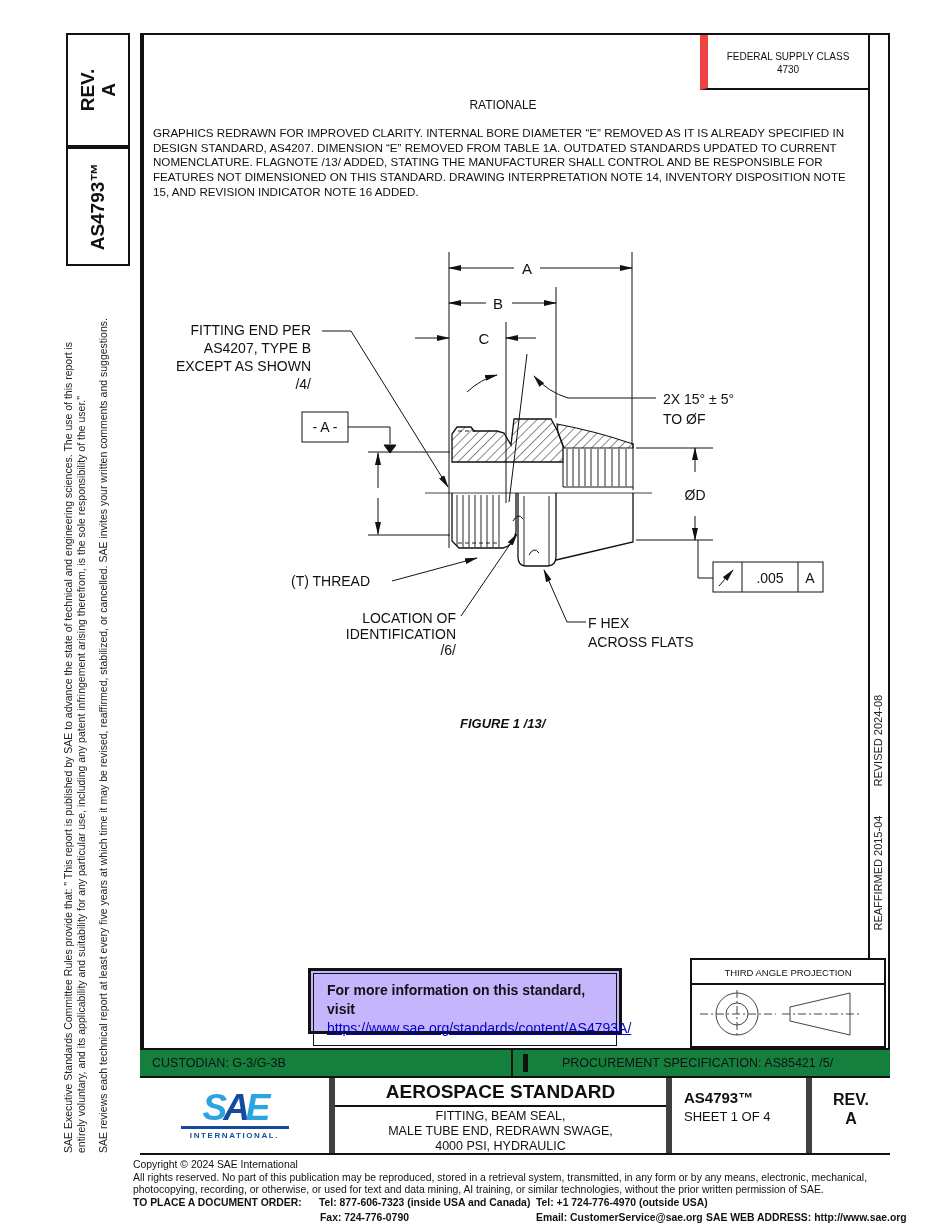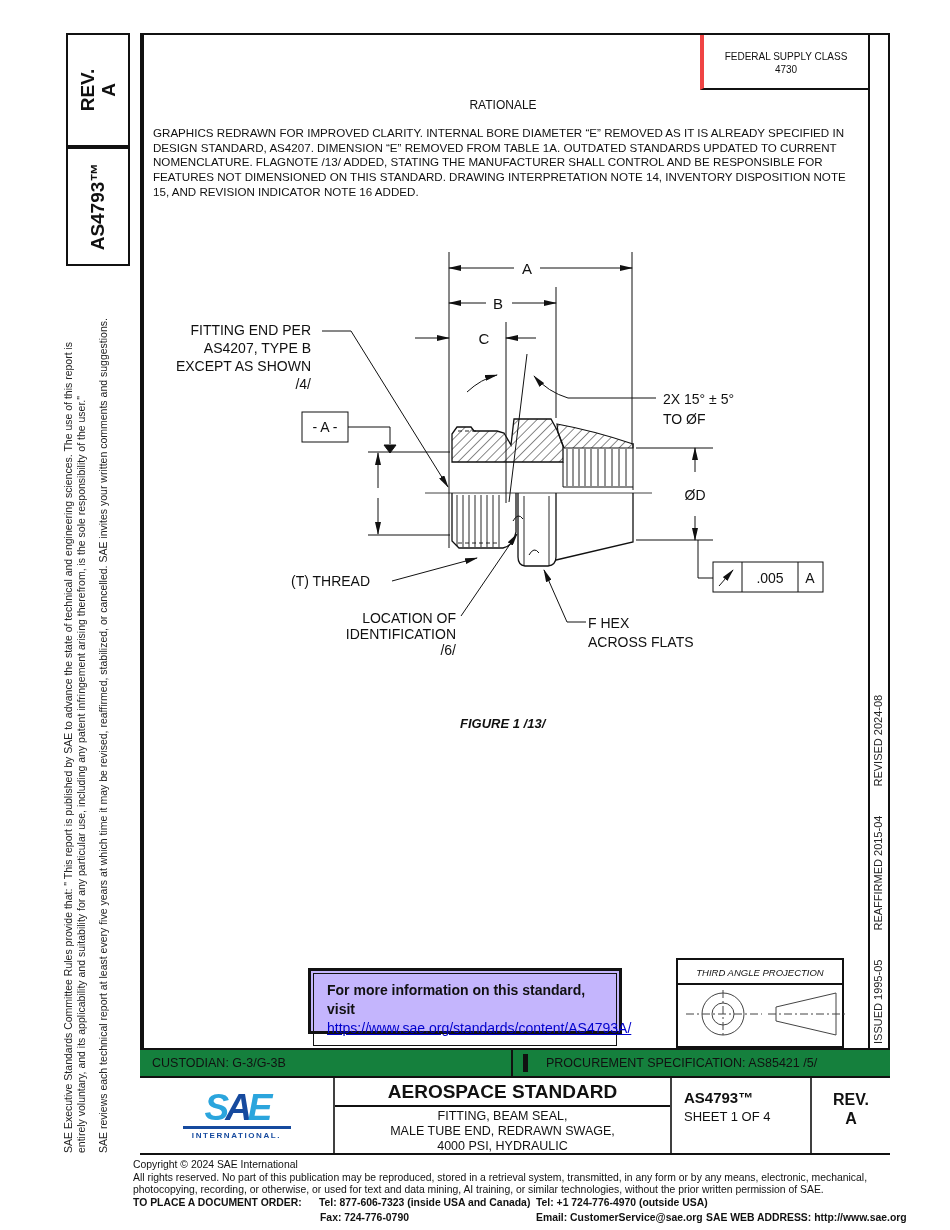--- a/index.html
+++ b/index.html
@@ -11,21 +11,21 @@
   
   .vbox { border:2px solid #111; display:flex; align-items:center; justify-content:center; background:#fff; }
   .vtext { transform:rotate(-90deg); text-align:center; font-weight:bold; font-size:19px; line-height:21px; white-space:nowrap; }
 
   
   .rot { transform:rotate(-90deg); transform-origin:top left; white-space:nowrap; font-size:10.5px; line-height:13px; color:#222; }
 
   
   .frame { border:2px solid #111; border-left-width:4px; }
   .line-v { background:#111; }
-  .fsc-box { border-left:4px solid #ef4444; border-bottom:2px solid #111; text-align:center; font-size:10px; line-height:13px; padding-top:15px; }
+  .fsc-box { border-left:8px solid #ef4444; border-bottom:2px solid #111; text-align:center; font-size:10px; line-height:13px; padding-top:15px; }
 
   .rationale-title { font-size:12px; }
   .rationale-body { font-size:11.6px; line-height:14.7px; }
 
   
   svg text { font-family:"Liberation Sans", sans-serif; fill:#111; font-size:14px; }
   svg .dimletter { font-size:15px; }
   svg .cap { font-weight:bold; font-style:italic; font-size:13px; }
 
   
@@ -36,25 +36,25 @@
 
   
   .tap-box { border:2px solid #111; background:#fff; }
   .tap-head { height:25px; border-bottom:2px solid #111; text-align:center; font-size:9.5px; padding-top:7px; }
 
   
   .cust-row { border-top:2px solid #111; border-bottom:2px solid #111; display:flex; background:#15803d; font-size:12.5px; }
   .cust-cell { width:371px; display:flex; align-items:center; padding-left:12px; }
   .proc-cell { flex:1; border-left:2px solid #111; display:flex; align-items:center; }
   .chgbar { width:5px; height:18px; background:#111; margin-left:10px; }
-  .proc-label { margin-left:18px; }
+  .proc-label { margin-left:34px; }
 
   
   .tblock { display:flex; background:#fff; }
-  .tb-cell { border-right:2px solid #404040; }
+  .tb-cell { border-right:6px solid #404040; }
   .tb-logo { width:195px; display:flex; align-items:center; justify-content:center; }
   .tb-title { width:337px; }
   .tb-num { width:140px; padding:10px 0 0 12px; }
   .tb-rev { flex:1; border-right:none; text-align:center; padding-top:12px; }
   .tb-head { height:29px; border-bottom:2px solid #111; text-align:center; font-weight:bold; font-size:19px; line-height:27px; }
   .tb-sub { text-align:center; font-size:12.5px; line-height:15.2px; padding-top:2px; }
   .tb-docnum { font-weight:bold; font-size:15px; line-height:20px; }
   .tb-sheet { font-size:13px; line-height:18px; }
   .tb-revlabel { font-weight:bold; font-size:16px; line-height:20px; }
   .tb-revval { font-weight:bold; font-size:16px; }
@@ -231,21 +231,21 @@
     <span>REVISED 2024-08</span>
   </div>
 
   <div class="abs info-outer" style="left:308px; top:968px; width:314px; height:66px;">
     <div class="info-inner">
       <div class="info-line1">For more information on this standard, visit</div>
       <a href="#" class="info-link">https://www.sae.org/standards/content/AS4793A/</a>
     </div>
   </div>
 
-  <div class="abs tap-box" style="left:676px; top:958px; width:168px; height:90px;font-style:italic;">
+  <div class="abs tap-box" style="left:690px; top:958px; width:196px; height:90px;">
     <div class="tap-head">THIRD ANGLE PROJECTION</div>
     <svg width="176" height="59" viewBox="0 0 176 59">
       <g stroke="#444" fill="none" stroke-width="1">
         <circle cx="45" cy="29" r="21"></circle>
         <circle cx="45" cy="29" r="11"></circle>
         <line x1="8" y1="29" x2="84" y2="29" stroke-dasharray="8 3 2 3"></line>
         <line x1="45" y1="5" x2="45" y2="53" stroke-dasharray="8 3 2 3"></line>
         <polygon points="98,22 158,8 158,50 98,36"></polygon>
         <line x1="90" y1="29" x2="168" y2="29" stroke-dasharray="8 3 2 3"></line>
       </g>

